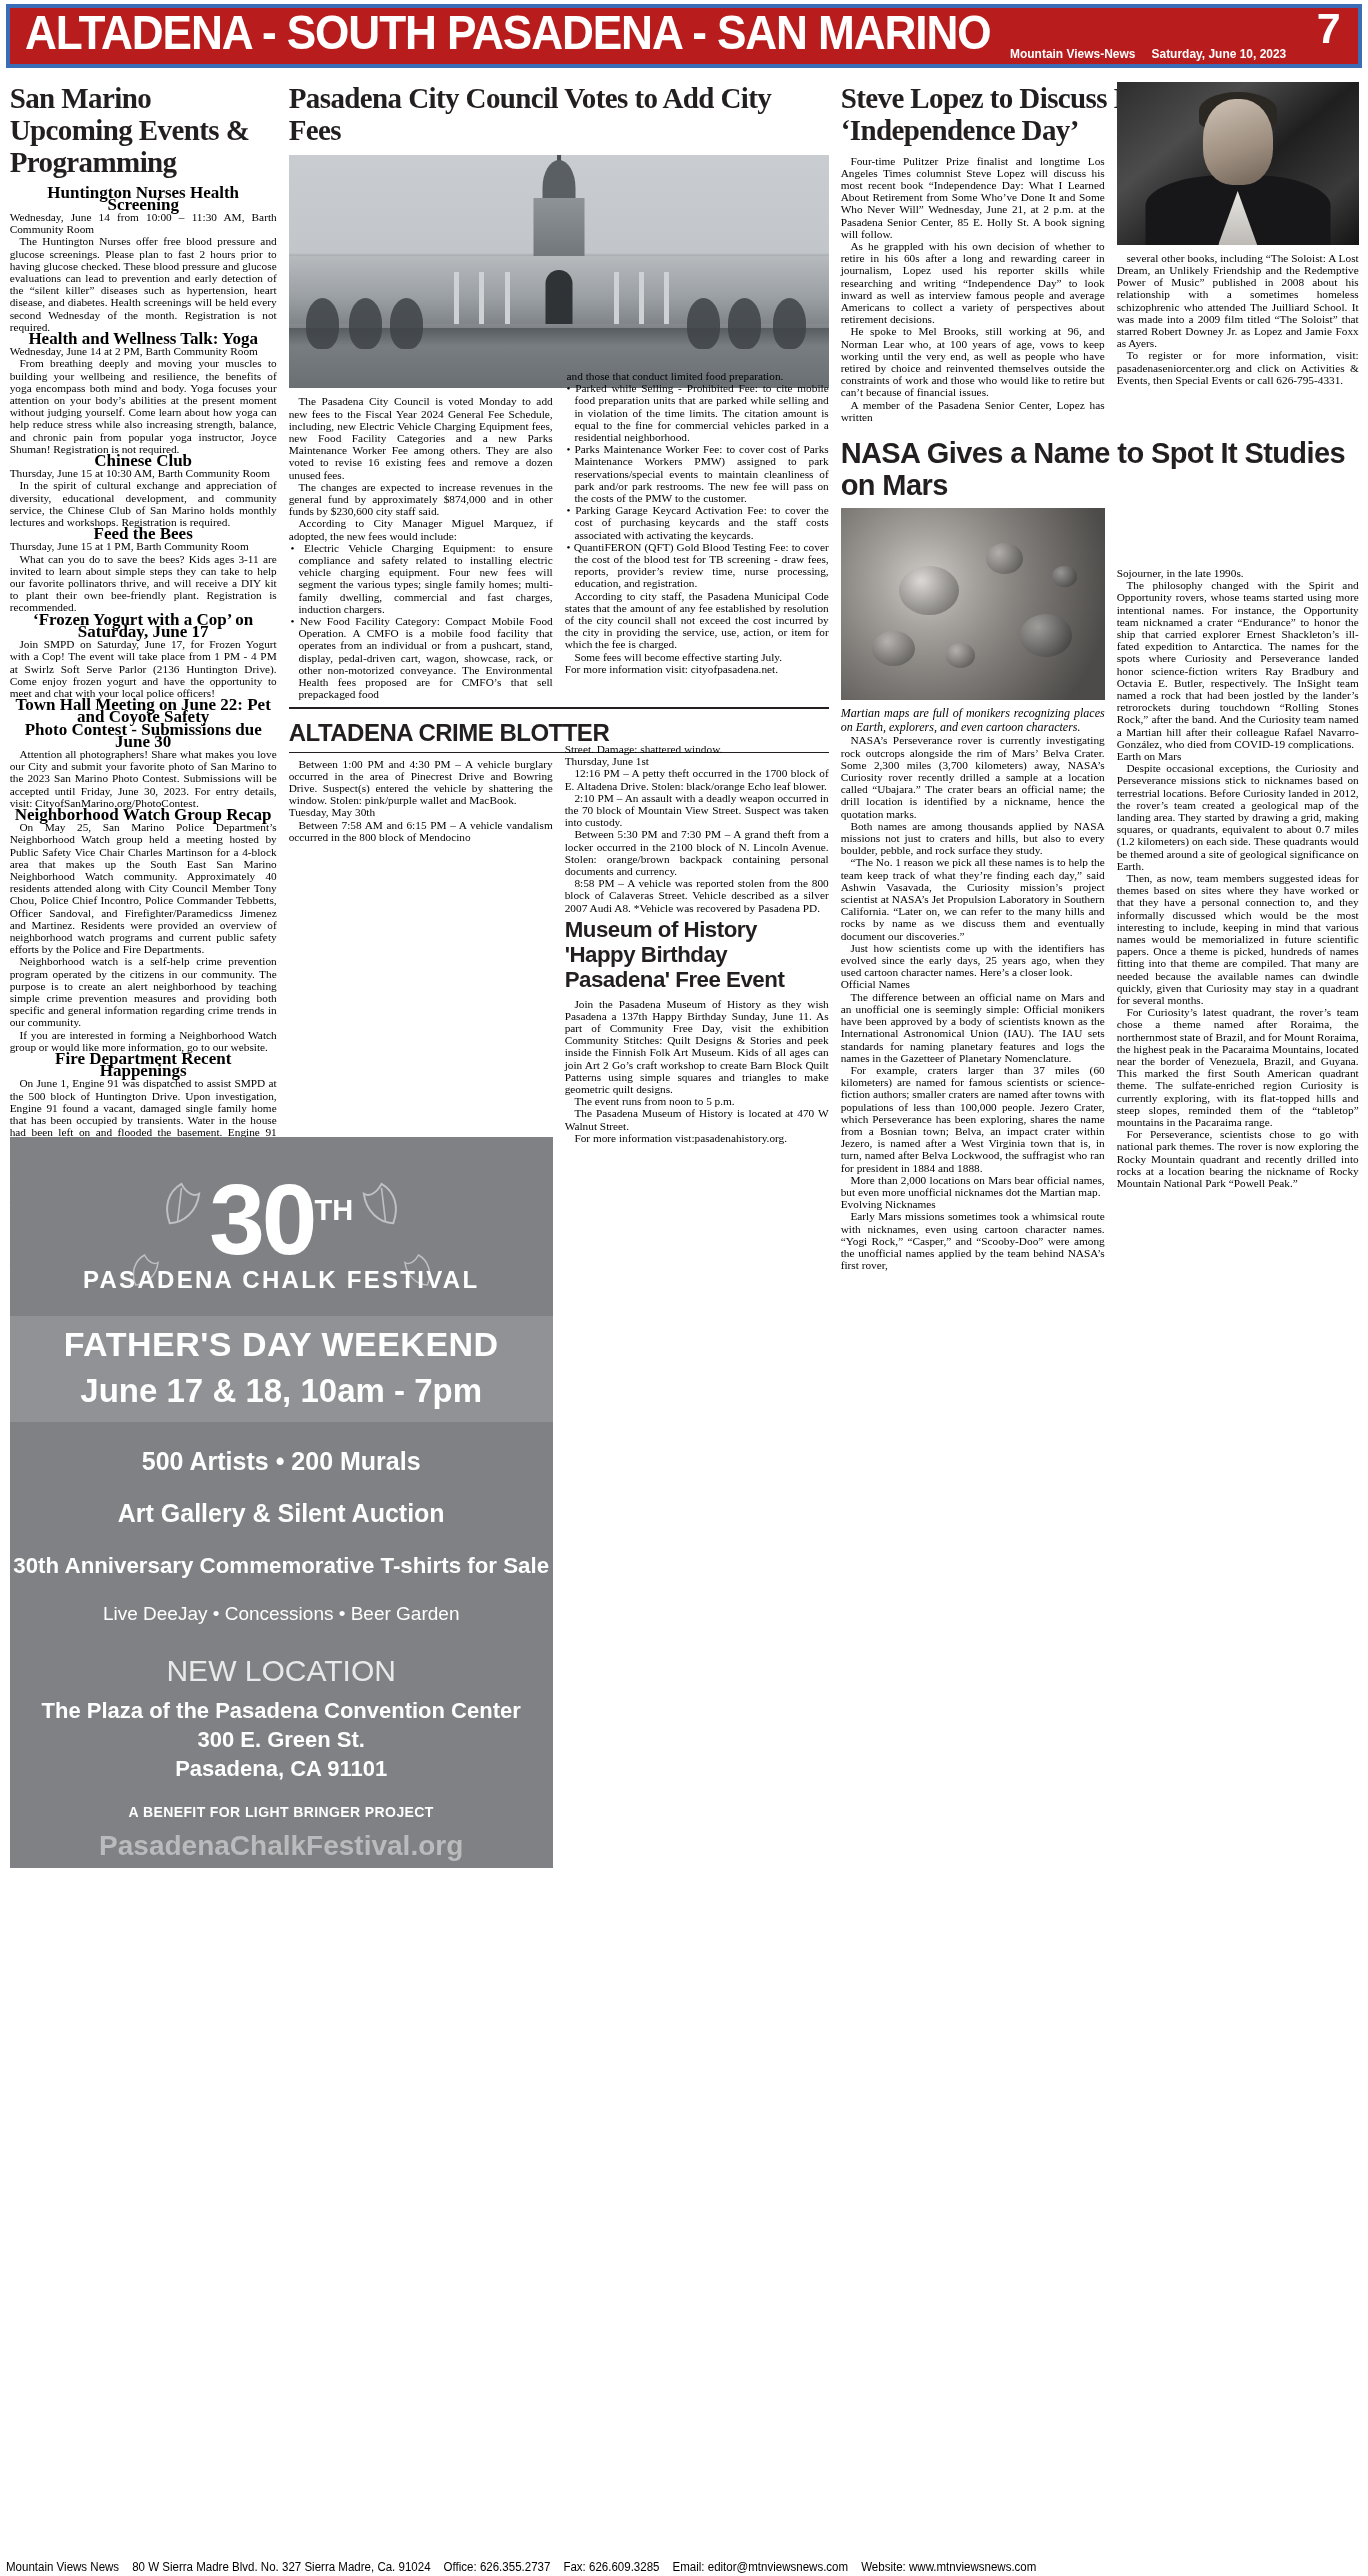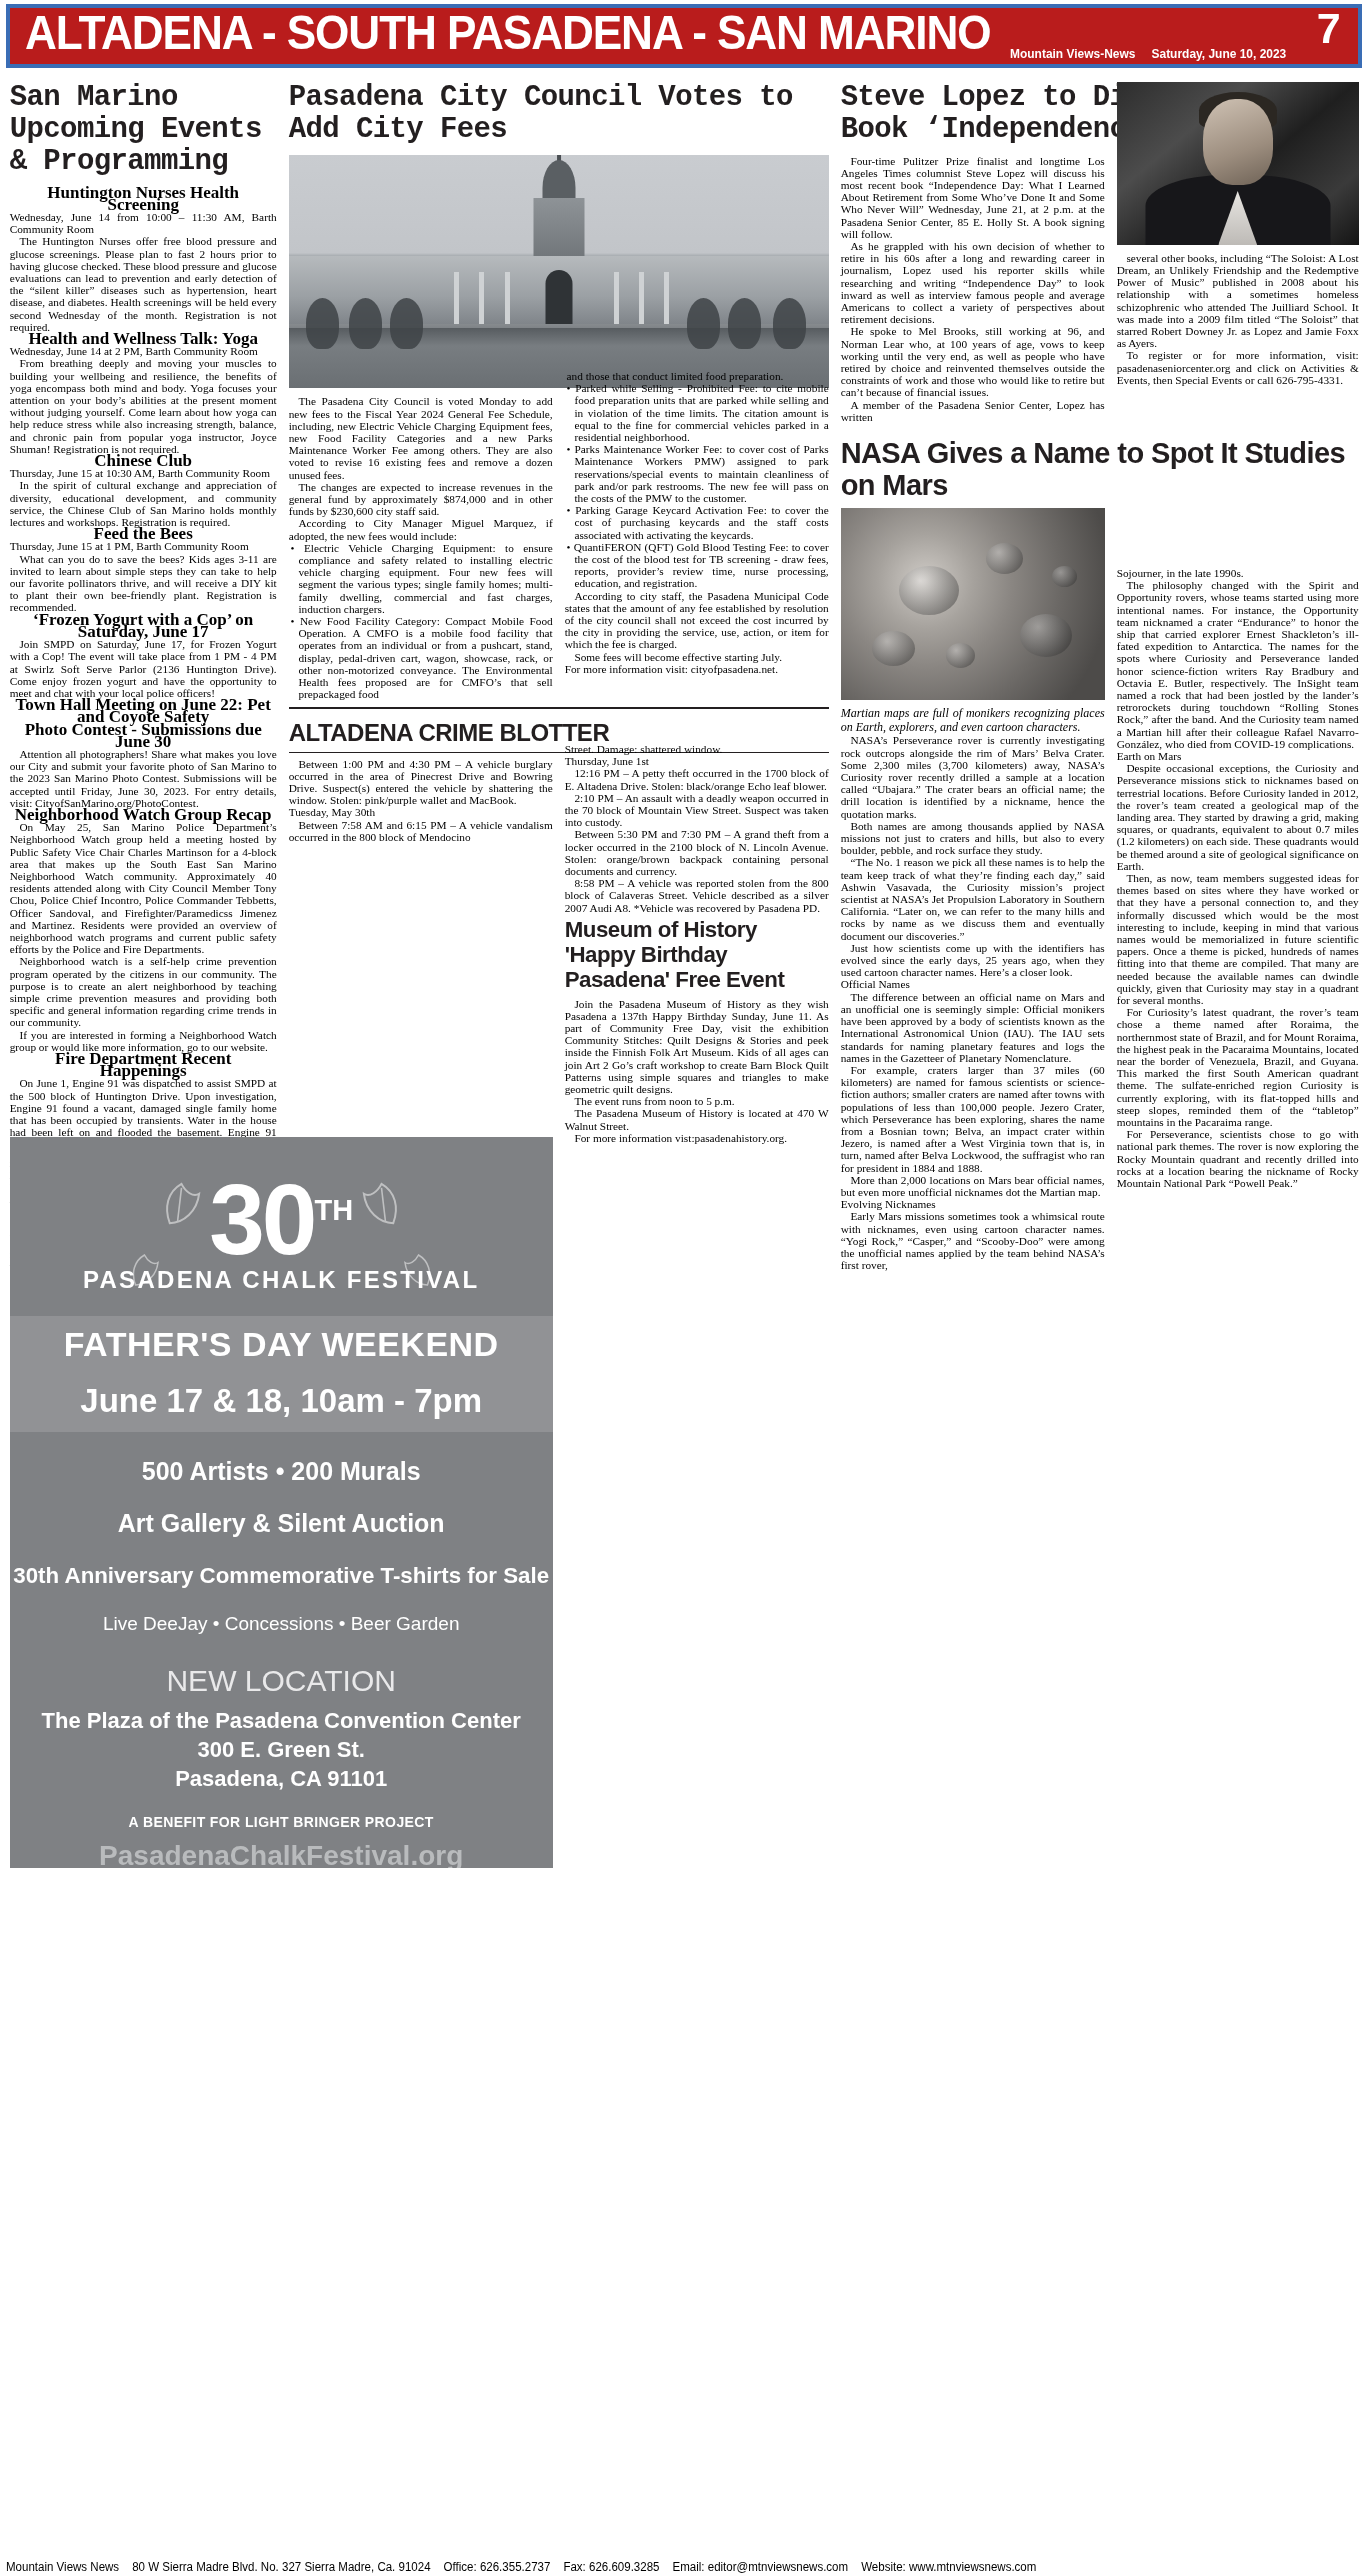--- a/index.html
+++ b/index.html
@@ -72,21 +72,21 @@
     top: 0;
   }
   .c1 { left: 0px;    width: 267px; }
   .c2 { left: 279px;  width: 264px; }
   .c3 { left: 555px;  width: 264px; }
   .c4 { left: 831px;  width: 264px; }
   .c5 { left: 1107px; width: 242px; }
 
   
   h1.hl {
-    font-family: Liberation Mono, monospace;
+    font-family: Liberation Serif, serif;
     font-weight: bold;
     font-size: 29px;
     line-height: 32px;
     letter-spacing: -0.6px;
     color: #231f20;
     margin-bottom: 8.7px;
   }
   h1.hl-wide {
     font-family: "Liberation Sans", sans-serif;
     font-weight: bold;
@@ -249,21 +249,21 @@
   }
   .chalk-leaf {
     position:absolute; width:51px; height:51px; opacity:.5;
   }
   .chalk-band {
     margin-top: 21.4px;
     background: rgba(255,255,255,0.14);
     padding: 9.7px 0 11.7px 0;
   }
   .chalk-fd { font-size: 34px; font-weight: bold; letter-spacing: 0.5px; }
-  .chalk-dt { font-size: 33px; font-weight: bold; margin-top: 18px; }
+  .chalk-dt { font-size: 33px; font-weight: bold; margin-top: 8px; }
   .chalk-li { font-size: 25px; font-weight: bold; margin-top: 25px; }
   .chalk-li2 { font-size: 25px; font-weight: bold; margin-top: 23px; }
   .chalk-li3 { font-size: 22.3px; font-weight: bold; margin-top: 23px; line-height: 29px; text-align: center; }
   .chalk-li4 { font-size: 19px; font-weight: normal; margin-top: 23px; }
   .chalk-newloc { font-size: 30px; margin-top: 29px; color: #e9e9ea; font-weight: normal; text-align: center;}
   .chalk-addr { font-size: 22px; font-weight: bold; margin-top: 7.8px; line-height: 29px; }
   .chalk-benefit { font-size: 14px; font-weight: bold; margin-top: 21.4px; letter-spacing: 0.4px;}
   .chalk-url { font-size: 28px; font-weight: bold; margin-top: 9.7px; color: #b9bbbd; }
 
   

